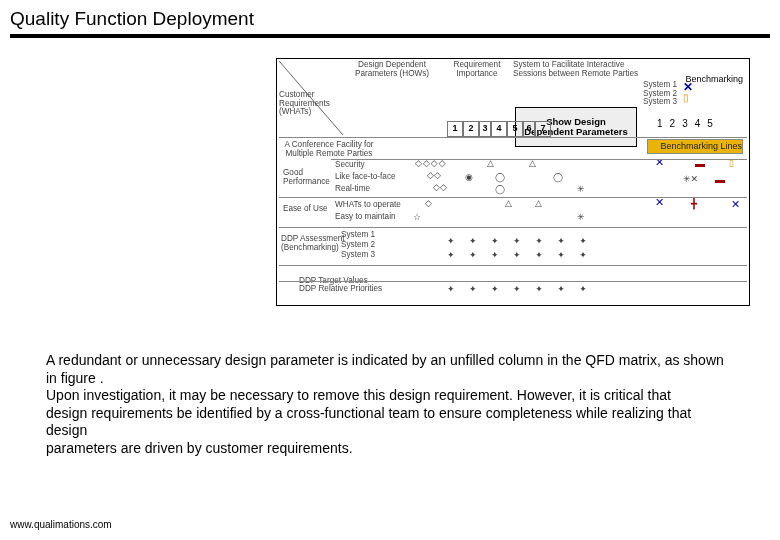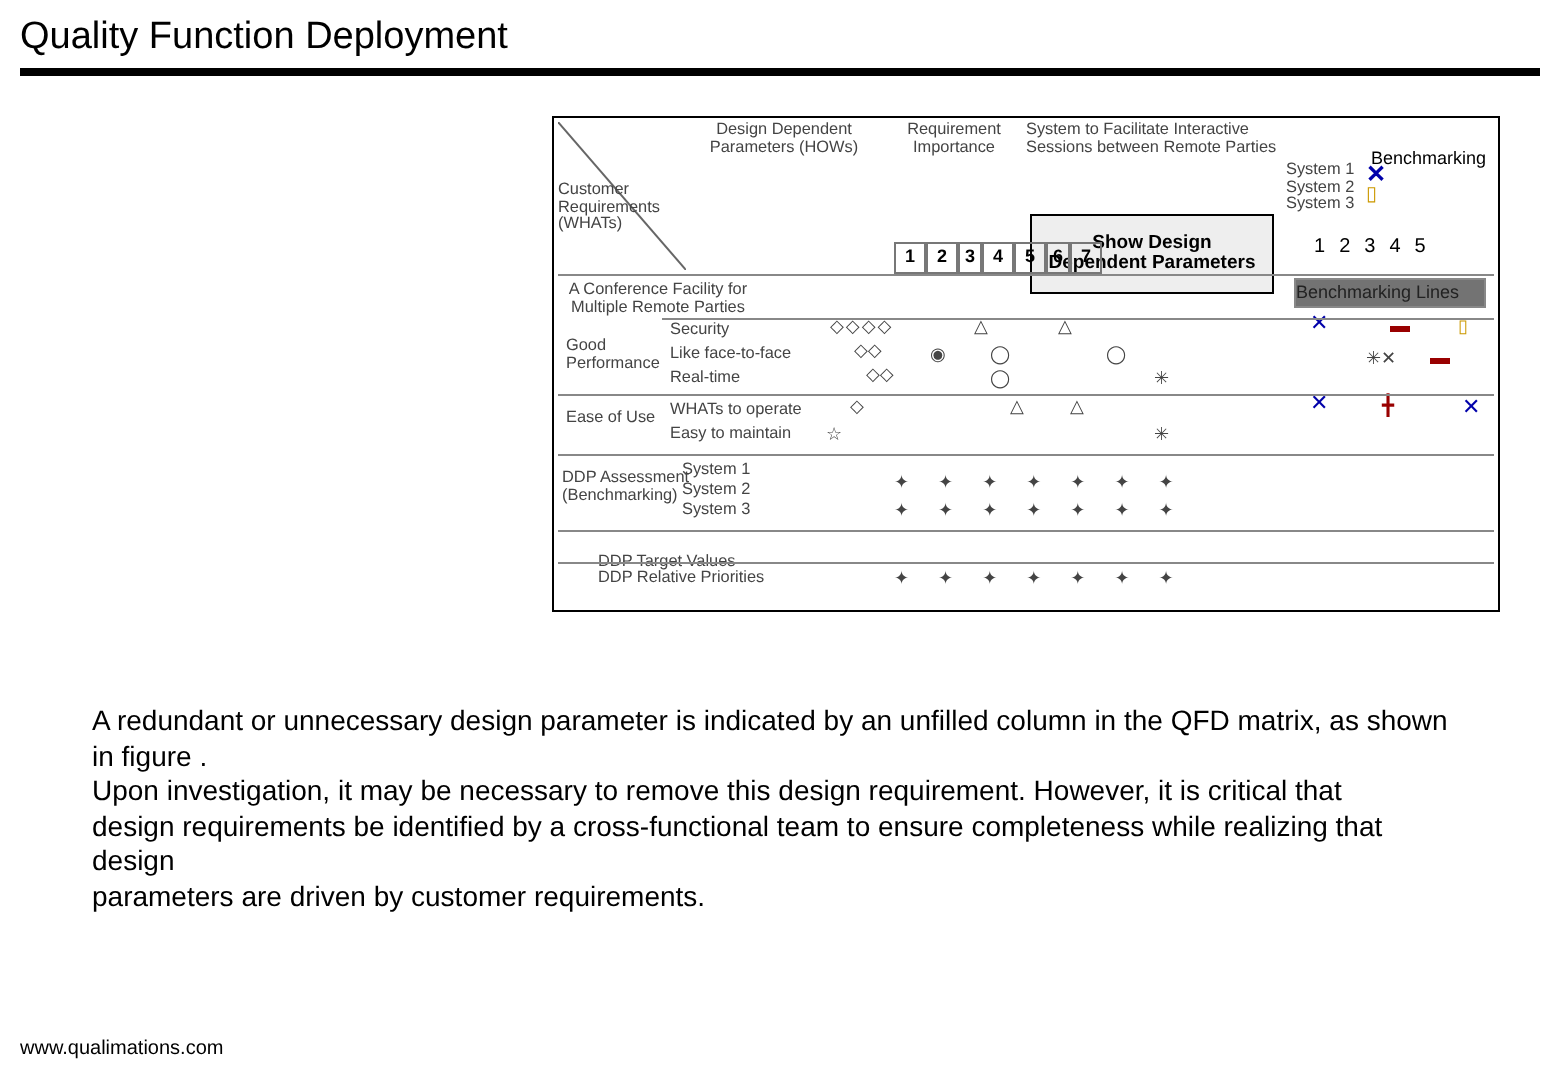--- a/index.html
+++ b/index.html
@@ -6,21 +6,21 @@
 .page{width:780px;height:540px;position:relative;box-sizing:border-box;padding:8px 10px}
 .title{font-size:19px;font-weight:normal;margin:0 0 4px 0}
 .hr{height:4px;background:#000;margin-bottom:20px}
 .subtitle{font-style:italic;font-size:17px;margin:0 0 10px 36px}
 .top-row{display:flex;gap:24px}
 .diagram{border:1.5px solid #000;width:472px;height:246px;margin-left:auto;margin-right:20px;position:relative;background:#fff;font-size:8.2px;color:#444;line-height:1.05}
 .dbox{position:absolute;box-sizing:border-box}
 .body-text{font-size:14px;margin:46px 36px 0 36px;line-height:1.25}
 .footer{position:absolute;bottom:10px;left:10px;font-size:10px;color:#000}
 .numcell{border:1px solid #777;width:14px;height:14px;display:inline-flex;align-items:center;justify-content:center;font-size:9px;font-weight:bold;color:#000}
-.bm-line{background:#737373;font-size:9px;text-align:left;padding:2px 0;color:#222}
+.bm-line{background:#eab308;font-size:9px;text-align:right;padding:2px 0;color:#222}
 .sym{font-size:9px;text-align:center}
 .row-line{position:absolute;height:1px;background:#888;left:2px;right:2px}
 </style>
 </head>
 <body>
 
 <div class="page">
   <div class="title">Quality Function Deployment</div>
   <div class="hr"></div>
 

